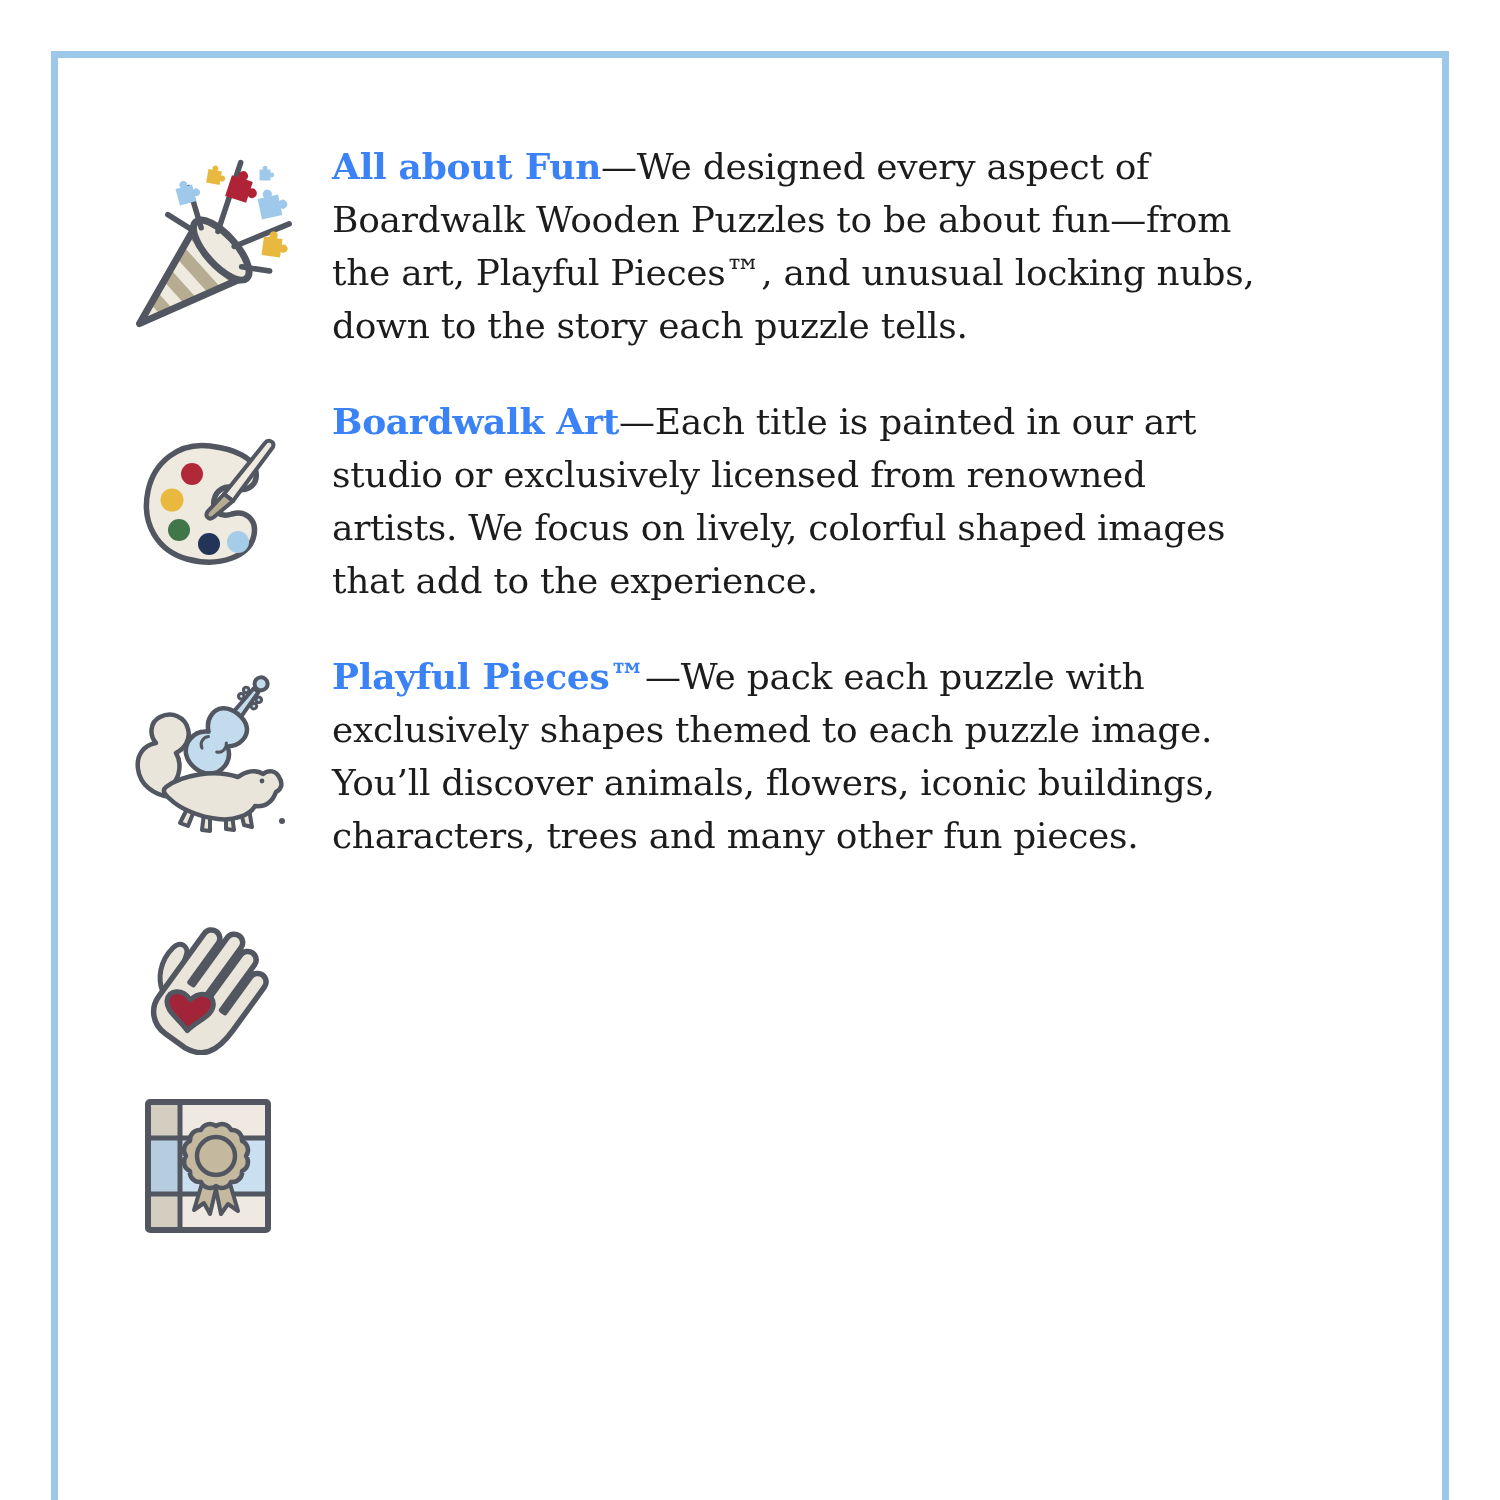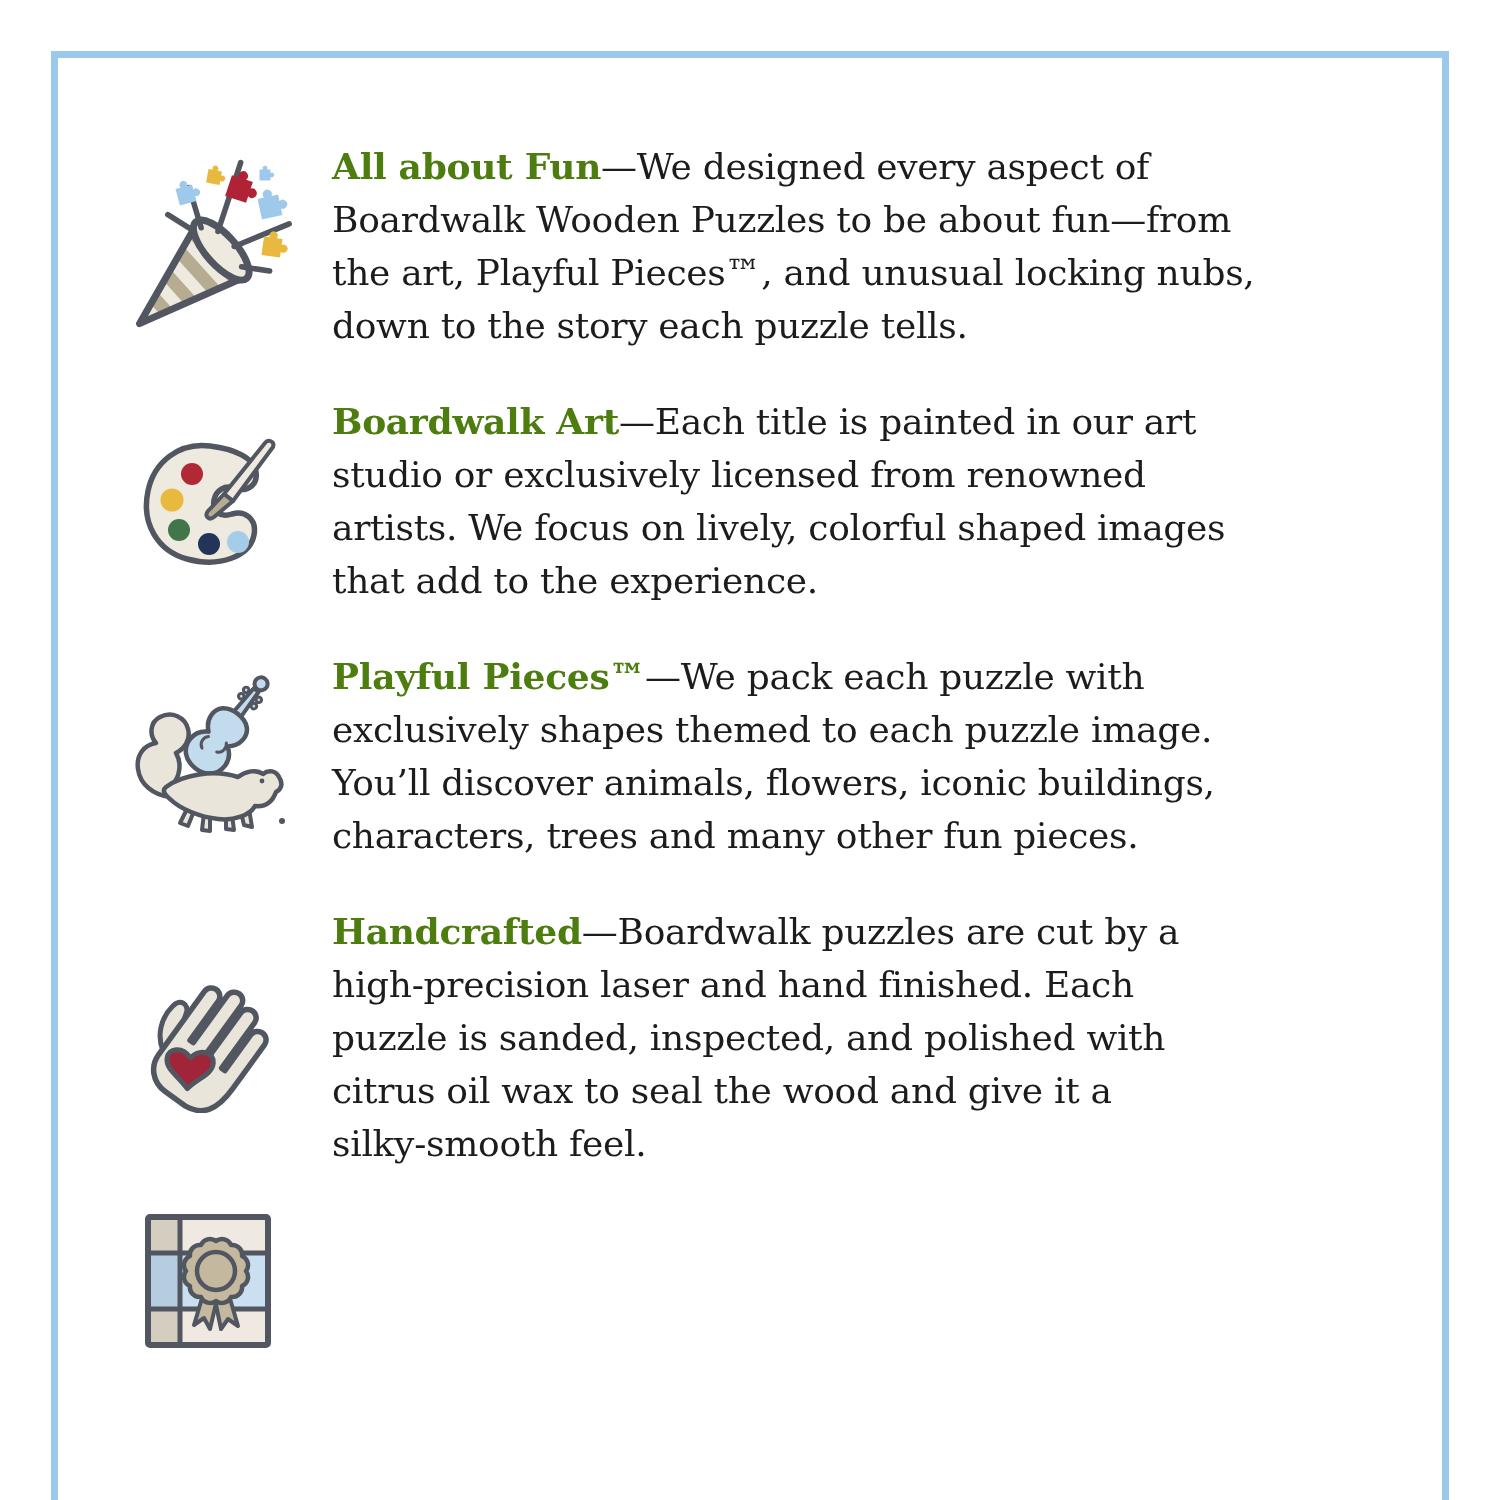--- a/index.html
+++ b/index.html
@@ -29,21 +29,21 @@
   }
   .text{
     margin:0;
     width:1040px;
     font-size:36px;
     line-height:53px;
     color:#1c1c1c;
     letter-spacing:-0.3px;
   }
   .head{
-    color:#4d7c0f;
+    color:#3b82f6;
     font-weight:bold;
   }
   .body-txt{
     white-space:pre-line;
   }
   svg{display:block;}
 </style>
 </head>
 <body>
 
@@ -148,25 +148,20 @@
   <section class="row">
     <div class="icon-col">
       <svg width="146" height="150" viewBox="0 0 146 150">
         <g transform="rotate(36 73 78)">
           <path d="M42,112 C29,104 21,88 24,70 C25,60 36,59 39,68 C42,78 45,88 50,95 Z" fill="#e9e5da" stroke="#515660" stroke-width="5" stroke-linejoin="round"></path>
           <path d="M41,97 L41,40 A8.5,8.5 0 0 1 58,40 L58,88 L62,88 L62,30 A8.5,8.5 0 0 1 79,30 L79,88 L83,88 L83,36 A8.5,8.5 0 0 1 100,36 L100,92 L104,92 L104,48 A8.5,8.5 0 0 1 121,48 L121,102 C121,130 112,142 92,144 L68,144 C52,144 41,132 41,118 Z" fill="#e9e5da" stroke="#515660" stroke-width="5.5" stroke-linejoin="round"></path>
           <path transform="translate(78,118) rotate(-30) scale(1.55)" d="M0,8 C-7,0 -15,-3 -15,-10 C-15,-17 -6,-19 0,-12 C6,-19 15,-17 15,-10 C15,-3 7,0 0,8 Z" fill="#a22438" stroke="#515660" stroke-width="3.2" stroke-linejoin="round"></path>
         </g>
       </svg>
     </div>
-    <p class="text"><strong class="head">Handcrafted</strong><span class="body-txt">—Boardwalk puzzles are cut by a
-high-precision laser and hand finished. Each
-puzzle is sanded, inspected, and polished with
-citrus oil wax to seal the wood and give it a
-silky-smooth feel.</span></p>
   </section>
 
   <section class="row">
     <div class="icon-col">
       <svg width="128" height="136" viewBox="0 0 128 136">
         <rect x="4" y="4" width="120" height="128" fill="#efe9e1"></rect>
         <rect x="4" y="4" width="32" height="36" fill="#d3cec0"></rect>
         <rect x="4" y="40" width="32" height="56" fill="#b5cddf"></rect>
         <rect x="4" y="96" width="32" height="36" fill="#d3cec0"></rect>
         <rect x="36" y="40" width="88" height="56" fill="#cadff0"></rect>

